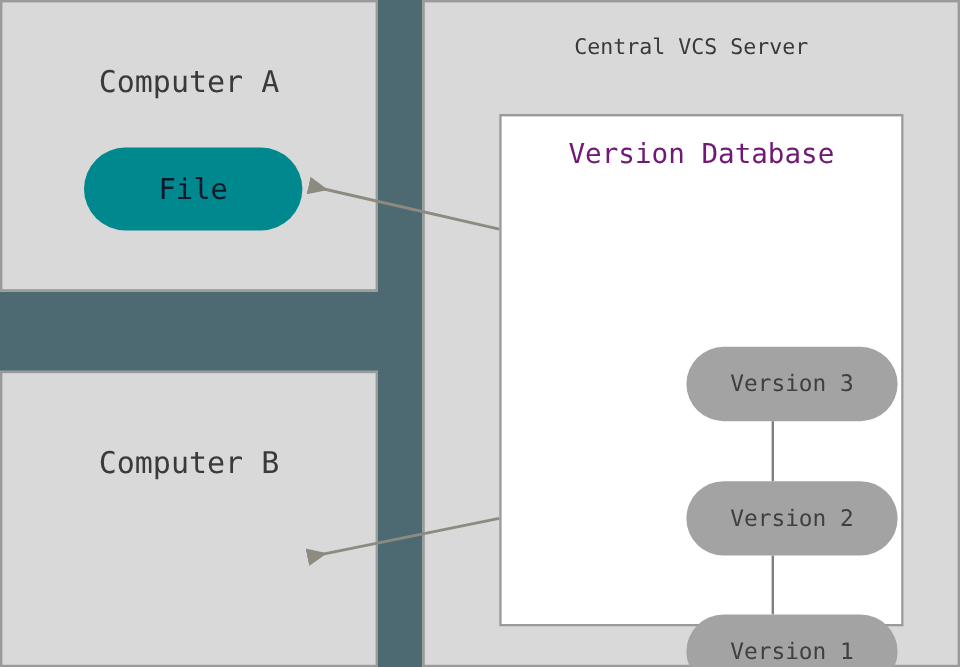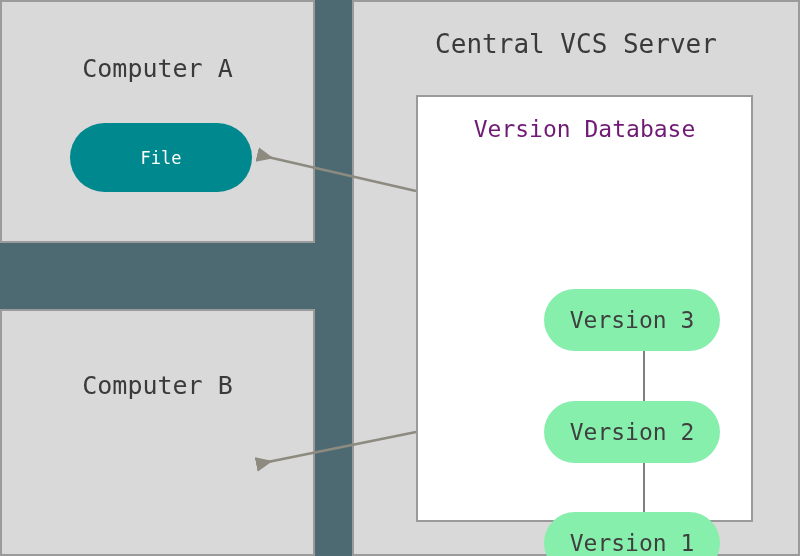--- a/index.html
+++ b/index.html
@@ -39,21 +39,21 @@
     left: 0;
     width: 100%;
     text-align: center;
     font-size: 25px;
     letter-spacing: 0px;
     color: #3a3a3a;
     white-space: nowrap;
   }
   #computer-a .panel-title { top: 52px; }
   #computer-b .panel-title { top: 60px; }
-  #vcs-server .panel-title { top: 27px; font-size: 26px; }
+  #vcs-server .panel-title { top: 27px; font-size: 18px; }
 
   
   #version-db {
     position: absolute;
     left: 62px;          
     top: 93px;
     width: 337px;        
     height: 427px;       
     background: #ffffff;
     border: 2px solid #9a9a9a;
@@ -74,33 +74,33 @@
     position: absolute;
     display: flex;
     align-items: center;
     justify-content: center;
     border-radius: 999px;
     white-space: nowrap;
     box-sizing: border-box;
   }
   .pill-file {
     background: #00888f;
-    color: #ffffff;
-    font-size: 17px;
+    color: #0f172a;
+    font-size: 24px;
     left: 68px;
     width: 182px;
     height: 69px;
   }
   #file-a { top: 121px; }
 
   .pill-version {
-    background: #86efac;
+    background: #a3a3a3;
     color: #3f3f3f;
-    font-size: 23px;
-    left: 126px;   
+    font-size: 19px;
+    left: 154px;   
     width: 176px;
     height: 62px;
   }
   #version-3 { top: 192px; }
   #version-2 { top: 304px; }
   #version-1 { top: 415px; }
 
   
   .v-connector {
     position: absolute;

